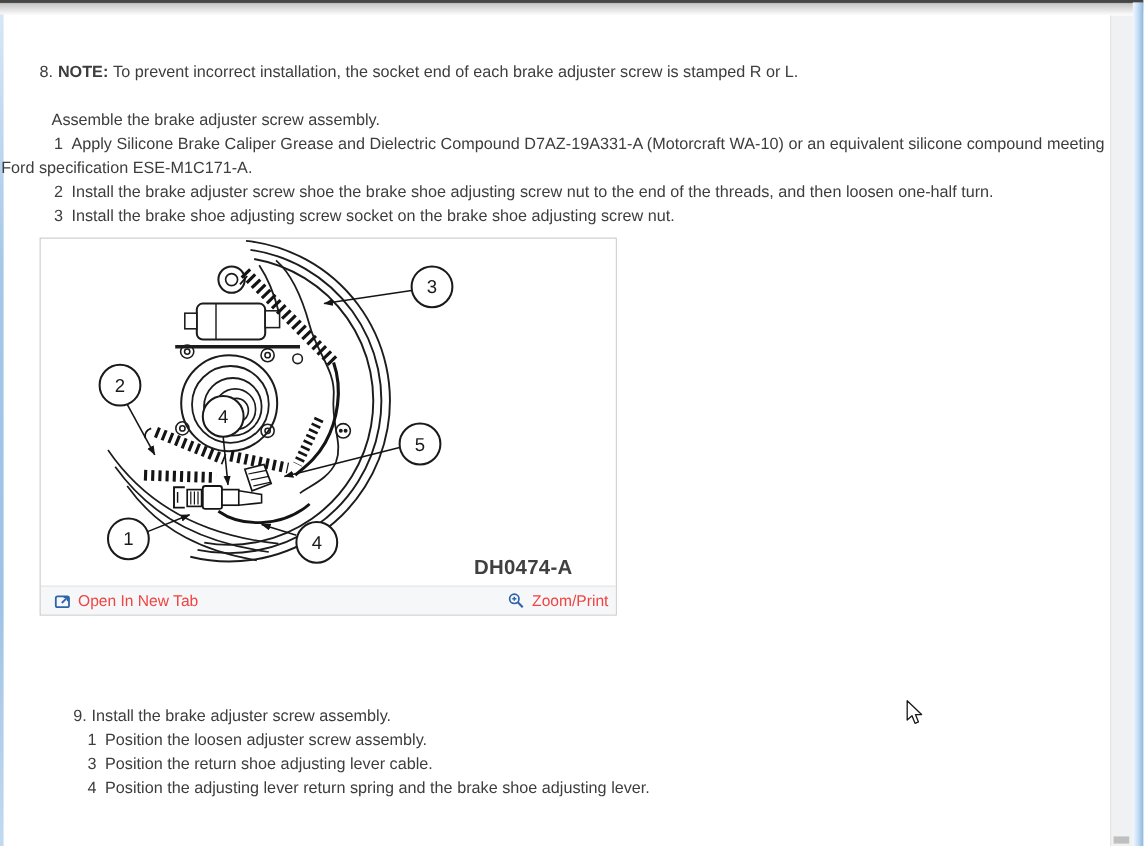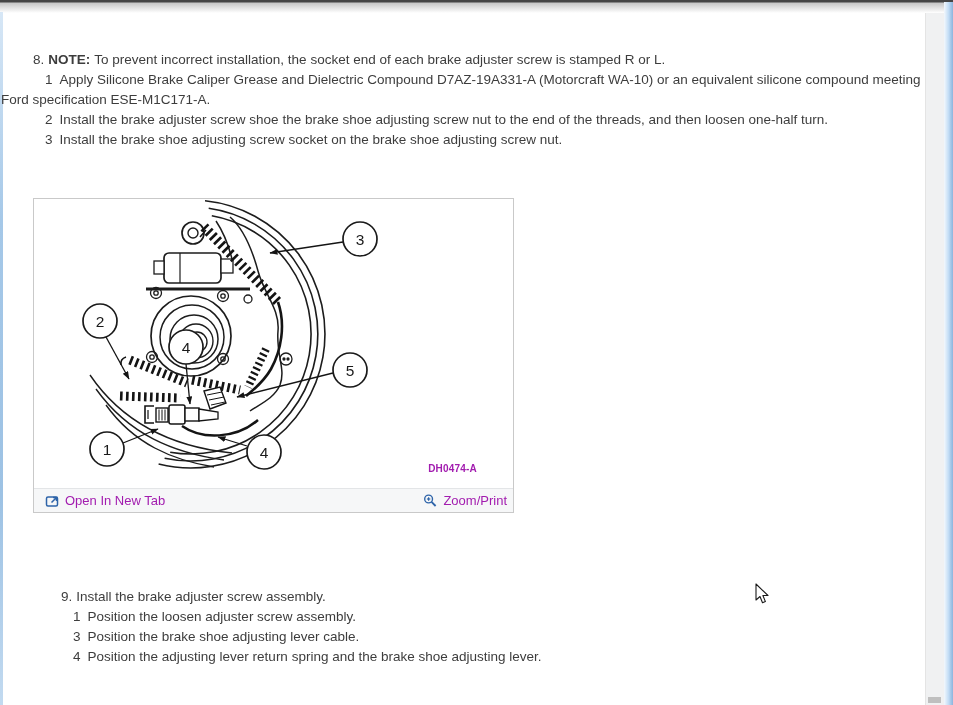--- a/index.html
+++ b/index.html
@@ -39,47 +39,48 @@
   .num { margin-right:7px; }
   .mr4 { margin-right:4px; }
   .bold { font-weight:bold; }
   
   .figure-panel {
     position:absolute; left:33px; top:198px; width:479px; height:313px;
     border:1px solid #c9c9c9; background:#ffffff;
   }
   .figure-image { position:relative; width:479px; height:289px; background:#fff; }
   .figure-code {
-    position:absolute; top:264px; right:36px; font-size:10px; font-weight:bold;
-    color:#a21caf; letter-spacing:0.2px;
+    position:absolute; top:264px; right:36px; font-size:17px; font-weight:bold;
+    color:#404040; letter-spacing:0.2px;
   }
   .figure-bar {
     position:absolute; left:0; bottom:0; width:479px; height:24px; box-sizing:border-box;
     background:#f6f7f8; border-top:1px solid #e3e5e7;
     display:flex; justify-content:space-between; align-items:center;
     padding:0 6px 0 11px;
   }
   .figlink {
     display:flex; align-items:center; gap:6px; font-size:13px;
-    color:#a21caf; cursor:pointer; text-decoration:none;
+    color:#ef4444; cursor:pointer; text-decoration:none;
   }
   .figlink svg { display:block; }
   
   .mouse-cursor { position:absolute; left:755px; top:583px; }
 </style>
 </head>
 <body>
 
 <div class="top-shadow"></div>
 <div class="left-edge"></div>
 
 <div class="textblock" id="top-text">
   <p class="item-line">
     <span class="mr4">8.</span><span class="bold mr4">NOTE:</span><span>To prevent incorrect installation, the socket end of each brake adjuster screw is stamped R or L.</span>
   </p>
+  <p class="intro-line">Assemble the brake adjuster screw assembly.</p>
   <p class="step-line">
     <span class="num">1</span><span>Apply Silicone Brake Caliper Grease and Dielectric Compound D7AZ-19A331-A (Motorcraft WA-10) or an equivalent silicone compound meeting Ford specification ESE-M1C171-A.</span>
   </p>
   <p class="step-line">
     <span class="num">2</span><span>Install the brake adjuster screw shoe the brake shoe adjusting screw nut to the end of the threads, and then loosen one-half turn.</span>
   </p>
   <p class="step-line">
     <span class="num">3</span><span>Install the brake shoe adjusting screw socket on the brake shoe adjusting screw nut.</span>
   </p>
 </div>
@@ -214,21 +215,21 @@
 </div>
 
 <div class="textblock" id="bottom-text">
   <p class="item-line">
     <span class="mr4">9.</span><span>Install the brake adjuster screw assembly.</span>
   </p>
   <p class="step-line">
     <span class="num">1</span><span>Position the loosen adjuster screw assembly.</span>
   </p>
   <p class="step-line">
-    <span class="num">3</span><span>Position the brake shoe adjusting lever cable.</span>
+    <span class="num">3</span><span>Position the return shoe adjusting lever cable.</span>
   </p>
   <p class="step-line">
     <span class="num">4</span><span>Position the adjusting lever return spring and the brake shoe adjusting lever.</span>
   </p>
 </div>
 
 <div class="scroll-track">
   <div class="scroll-thumb"></div>
 </div>
 <div class="right-edge"></div>

